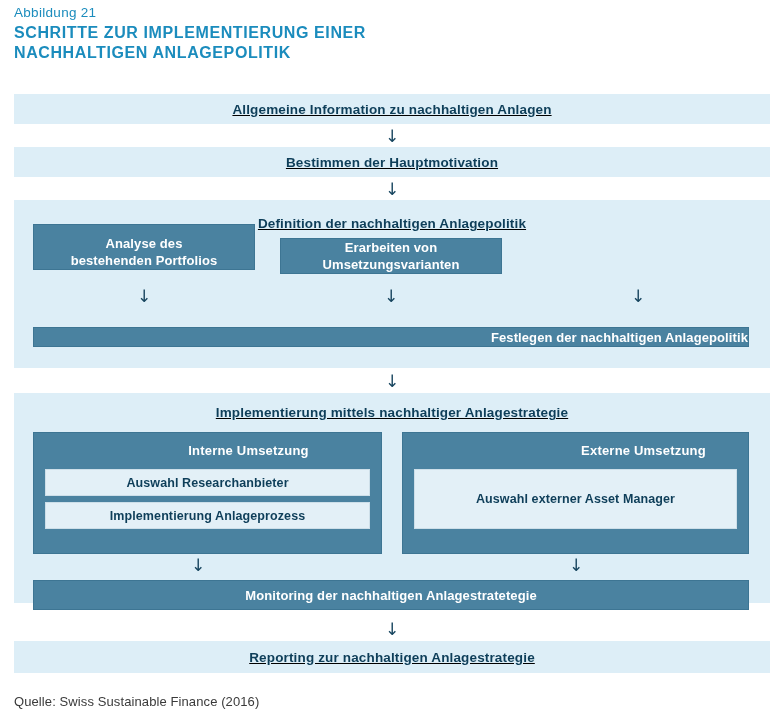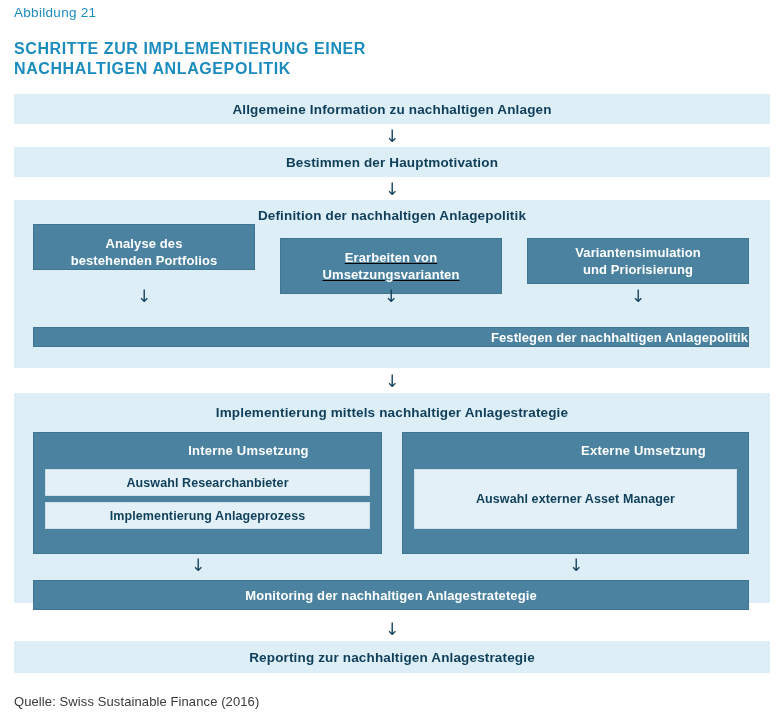--- a/index.html
+++ b/index.html
@@ -29,40 +29,41 @@
     letter-spacing: 0.3px;
     line-height: 18px;
   }
   .fig-title {
     color: #1b8cbd;
     font-size: 16px;
     font-weight: bold;
     letter-spacing: 0.6px;
     line-height: 20px;
     text-transform: uppercase;
-    margin-top: 17px;
+    margin-top: 1px;
     white-space: pre-line;
   }
 
   
   .flow {
     position: absolute;
     left: 0;
     top: 88px;
     width: 784px;
     height: 590px;
   }
 
   
   .band {
     position: absolute;
     left: 14px;
     width: 756px;
     background: #ddeef7;
     box-sizing: border-box;
+    text-decoration: underline;
   }
   .band-label {
     color: #0e3e59;
     font-size: 13.5px;
     font-weight: bold;
     text-align: center;
     letter-spacing: 0.15px;
     white-space: nowrap;
   }
 
@@ -159,34 +160,30 @@
     <span class="band-label">Allgemeine Information zu nachhaltigen Anlagen</span>
   </div>
   <div class="arrow" style="left:382px; top:40px;">↓</div>
 
   <div class="band bar-light" style="top:59px; height:30px;">
     <span class="band-label">Bestimmen der Hauptmotivation</span>
   </div>
   <div class="arrow" style="left:382px; top:93px;">↓</div>
 
   <div class="band" style="top:112px; height:168px;">
-    <div class="band-label" style="margin-top:8px;text-align:center;">Definition der nachhaltigen Anlagepolitik</div>
+    <div class="band-label" style="margin-top:16px;text-align:center;">Definition der nachhaltigen Anlagepolitik</div>
   </div>
 
   <div class="box-dark" style="left:33px; top:136px; width:222px; height:46px;align-items:flex-end;">
     <span class="box-dark-label" style="white-space:pre-line;">Analyse des
 bestehenden Portfolios</span>
   </div>
-  <div class="box-dark" style="left:280px; top:150px; width:222px; height:56px;text-decoration:underline;">
+  <div class="box-dark" style="left:280px; top:150px; width:222px; height:36px;">
     <span class="box-dark-label" style="white-space:pre-line;">Erarbeiten von
 Umsetzungsvarianten</span>
-  </div>
-  <div class="box-dark" style="left:527px; top:150px; width:222px; height:46px;">
-    <span class="box-dark-label" style="white-space:pre-line;">Variantensimulation
-und Priorisierung</span>
   </div>
 
   <div class="arrow" style="left:134px; top:200px;">↓</div>
   <div class="arrow" style="left:381px; top:200px;">↓</div>
   <div class="arrow" style="left:628px; top:200px;">↓</div>
 
   <div class="box-dark" style="left:33px; top:239px; width:716px; height:20px;justify-content:flex-end;">
     <span class="box-dark-label">Festlegen der nachhaltigen Anlagepolitik</span>
   </div>
 

